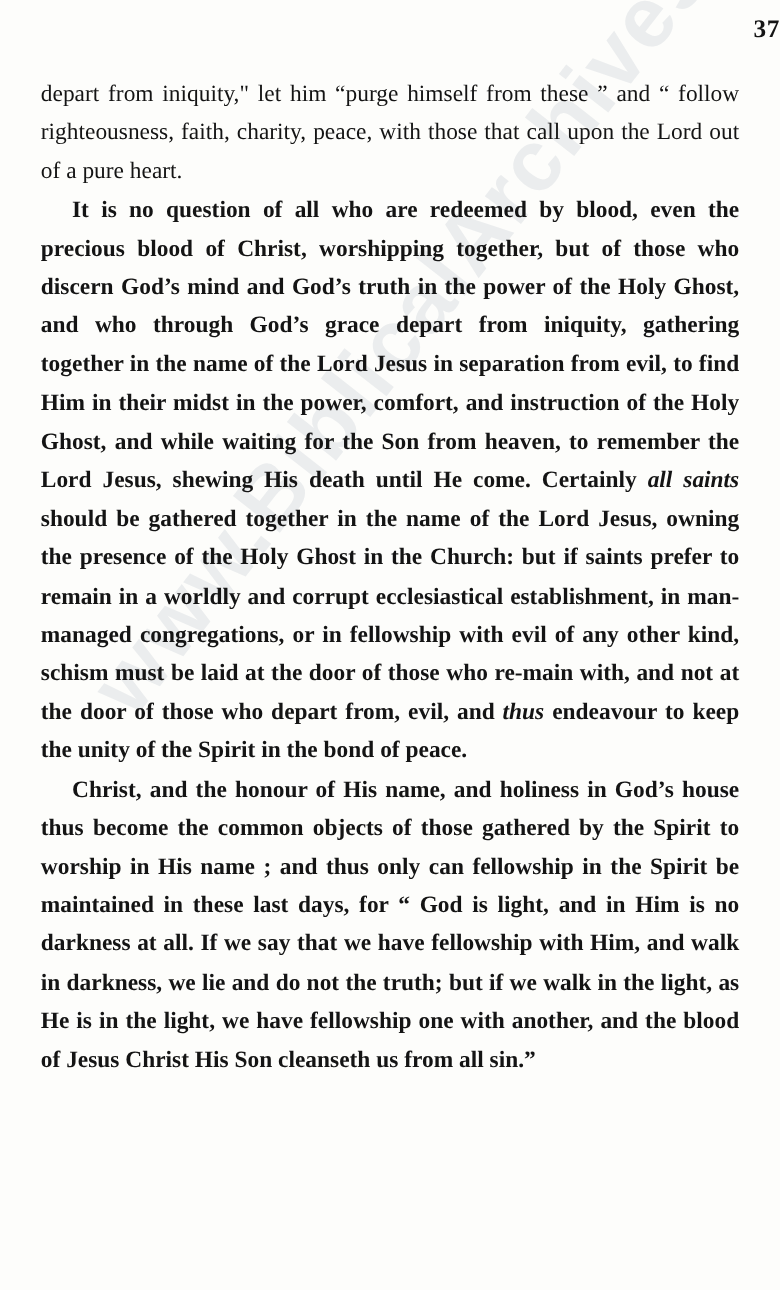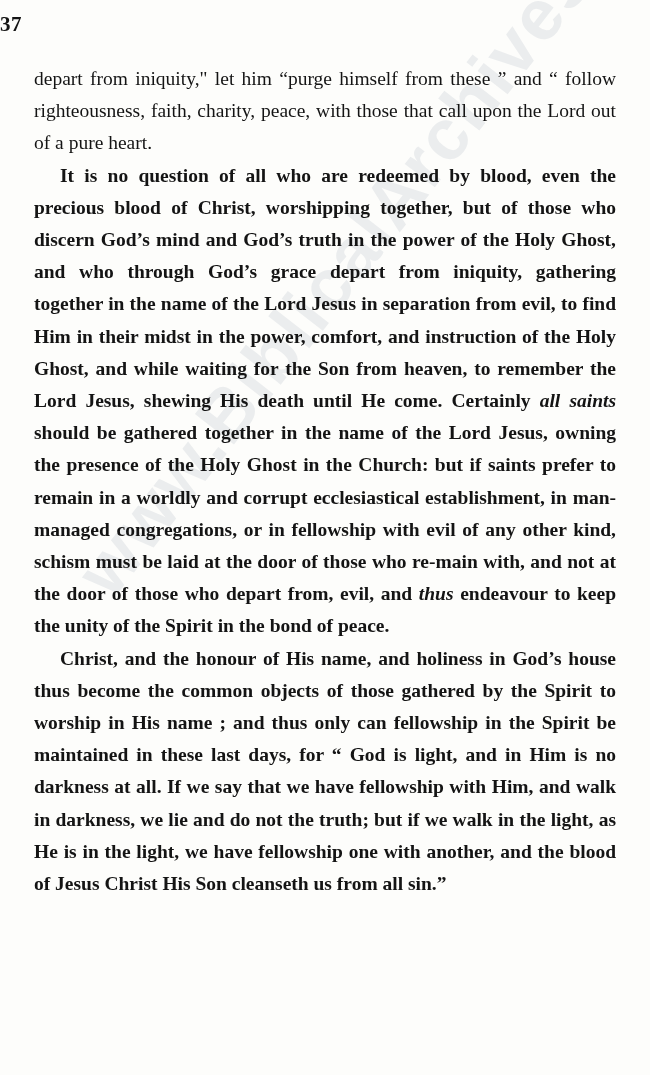--- a/index.html
+++ b/index.html
@@ -46,21 +46,21 @@
     font-weight: bold;
     font-size: 72px;
     letter-spacing: 2px;
     color: rgba(150, 160, 175, 0.17);
     white-space: nowrap;
   }
 
   .page-number {
     position: relative;
     z-index: 2;
-    text-align: left;
+    text-align: right;
     font-size: 21px;
     font-weight: bold;
     padding-top: 12px;
     letter-spacing: 0.5px;
   }
 
   .body-text {
     position: relative;
     z-index: 2;
     margin: 26px 34px 0 34px;

